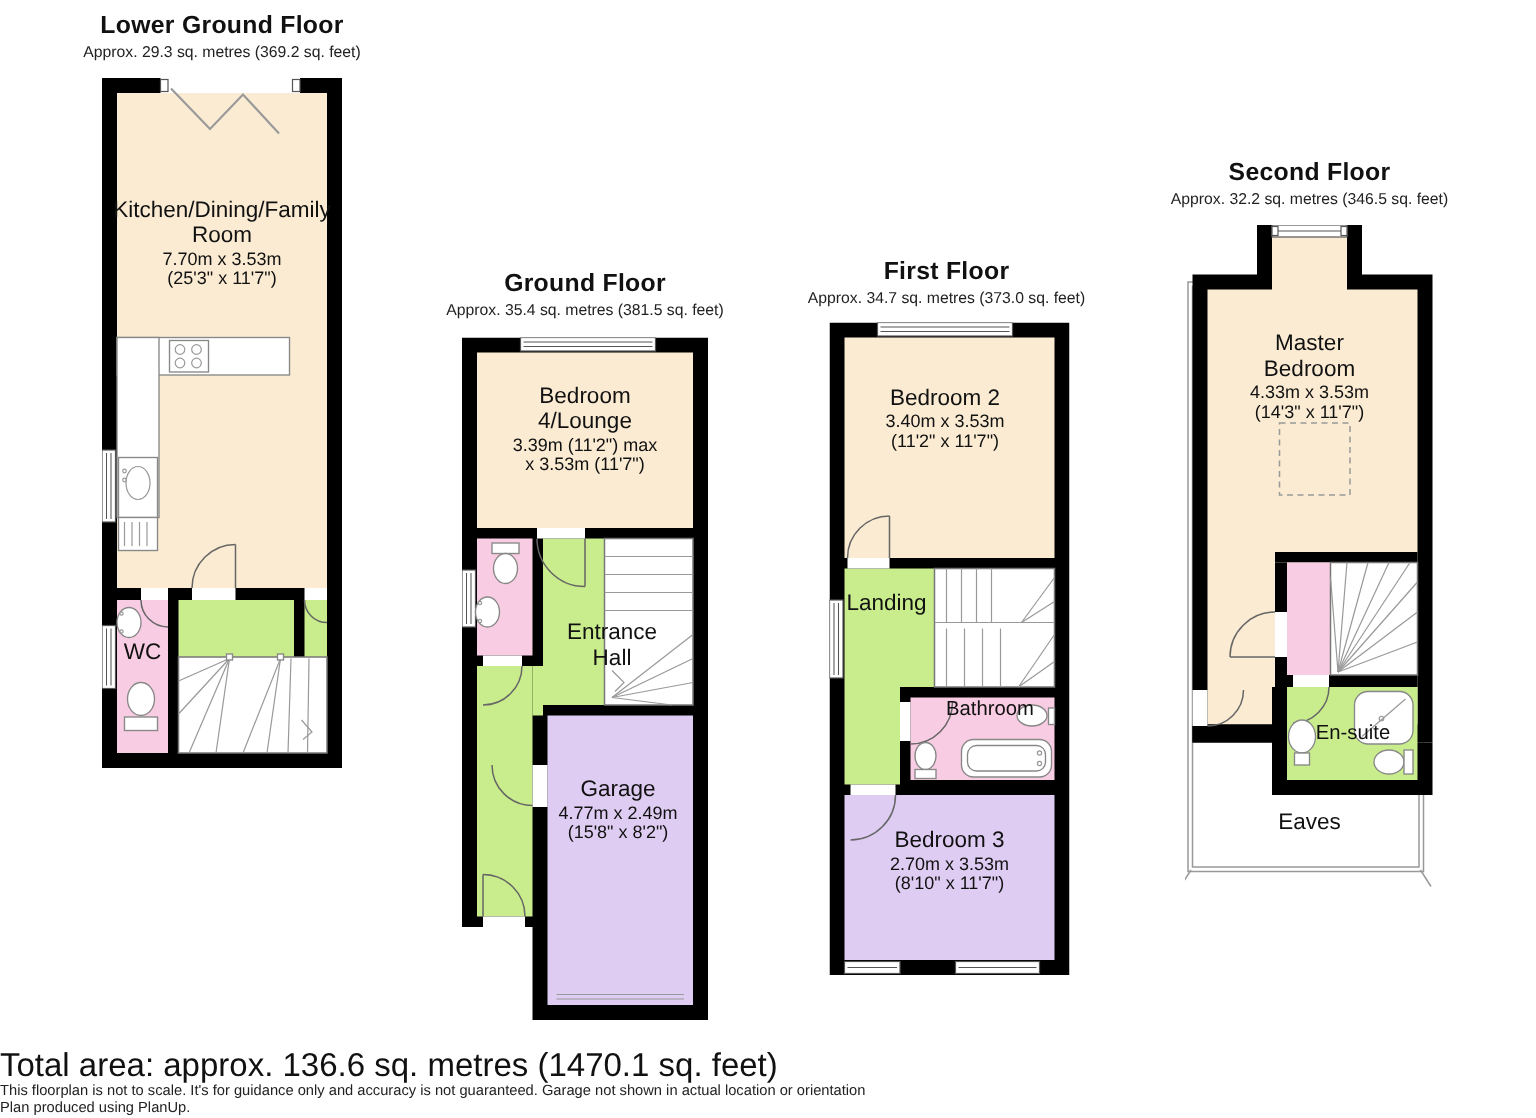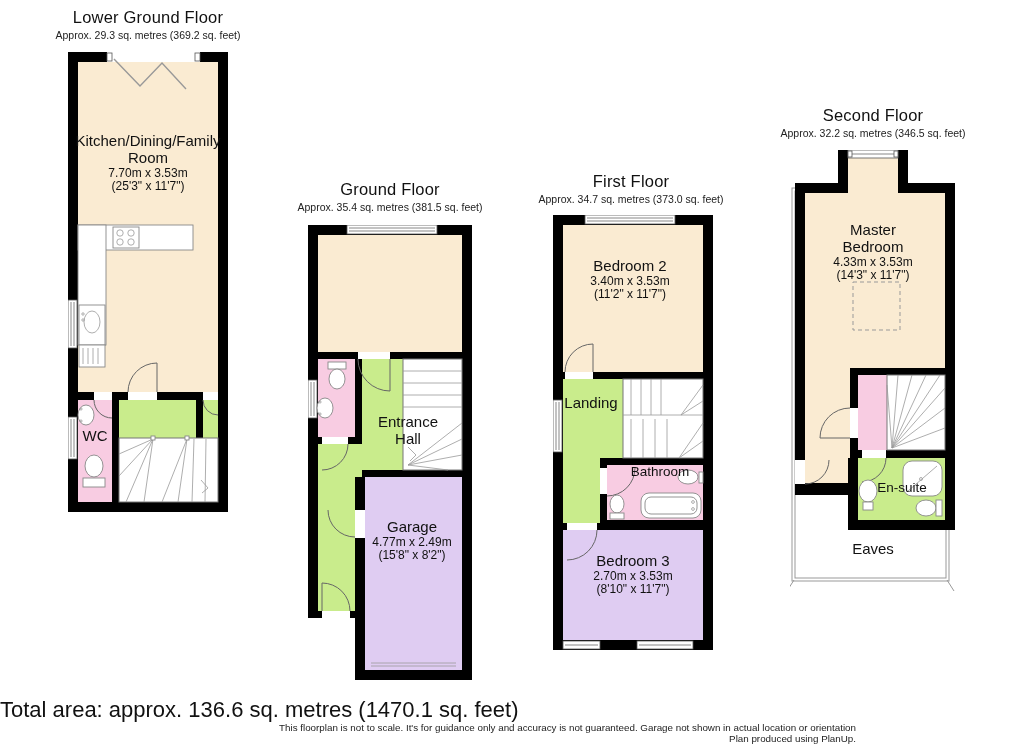--- a/index.html
+++ b/index.html
@@ -1,27 +1,27 @@
 <!DOCTYPE html>
 <html style="--cream: #FAEBD2; --green: #C9EC8C; --pink: #F8CCE2; --purple: #DFCCF2; --wall: #000000;"><head>
 <meta charset="utf-8">
 <style>
   *{margin:0;padding:0;box-sizing:border-box}
   html,body{width:1024px;height:745px;background:#fff;font-family:"Liberation Sans",sans-serif;color:#111}
   .stage{position:absolute;left:0;top:0;width:1024px;height:745px;overflow:hidden}
-  .ftitle{position:absolute;width:240px;text-align:center;font-weight:normal;font-size:16.5px;letter-spacing:.2px}
+  .ftitle{position:absolute;width:240px;text-align:center;font-weight:bold;font-size:16.5px;letter-spacing:.2px}
   .fsub{position:absolute;width:240px;text-align:center;font-size:10.5px;color:#222}
   .plan{position:absolute}
   .plan svg{display:block}
   .room-label{position:absolute;transform:translate(-50%,-50%);text-align:center;line-height:1.13;pointer-events:none}
   .rname{display:block;font-weight:normal;font-size:15px}
   .rname.sm{font-size:13.5px}
   .rdim{display:block;font-size:12px}
   .total{position:absolute;left:0;width:965px;text-align:left;font-size:22px}
-  .disc{position:absolute;left:0;width:856px;text-align:right;font-size:9.8px;color:#222}
+  .disc{position:absolute;left:0;width:856px;text-align:left;font-size:9.8px;color:#222}
   .cream{fill:var(--cream,#FAEBD2)} .green{fill:var(--green,#C9EC8C)}
   .pink{fill:var(--pink,#F8CCE2)}  .purple{fill:var(--purple,#DFCCF2)}
   .wall{fill:var(--wall,#000)}
   .door{fill:none;stroke:#666;stroke-width:1}
   .win{fill:#fff;stroke:#555;stroke-width:.8}
   .wl{stroke:#555;stroke-width:.7;fill:none}
   .fx{fill:#fff;stroke:#888;stroke-width:.9}
   .sl{stroke:#999;stroke-width:.8;fill:none}
   .stair{fill:#fff;stroke:#777;stroke-width:1}
   .eave{fill:none;stroke:#999;stroke-width:1}
@@ -202,20 +202,25 @@
         <circle cx="12" cy="177" r="1.1" class="sl"></circle>
           <circle cx="12" cy="189" r="1.1" class="sl"></circle>
       </g>
 
       <g>
         <line x1="63" y1="438" x2="148" y2="438" class="sl"></line>
         <line x1="63" y1="441" x2="148" y2="441" class="sl"></line>
       </g>
     </svg>
 
+    <div class="room-label" style="left:82px;top:62px;width:112px">
+      <span class="rname">Bedroom 4/Lounge</span>
+      <span class="rdim">3.39m (11'2") max</span>
+      <span class="rdim">x 3.53m (11'7")</span>
+    </div>
     <div class="room-label" style="left:100px;top:206px;width:76px">
       <span class="rname">Entrance Hall</span>
     </div>
     <div class="room-label" style="left:104px;top:316px;width:112px">
       <span class="rname">Garage</span>
       <span class="rdim">4.77m x 2.49m</span>
       <span class="rdim">(15'8" x 8'2")</span>
     </div>
   </div>
 

